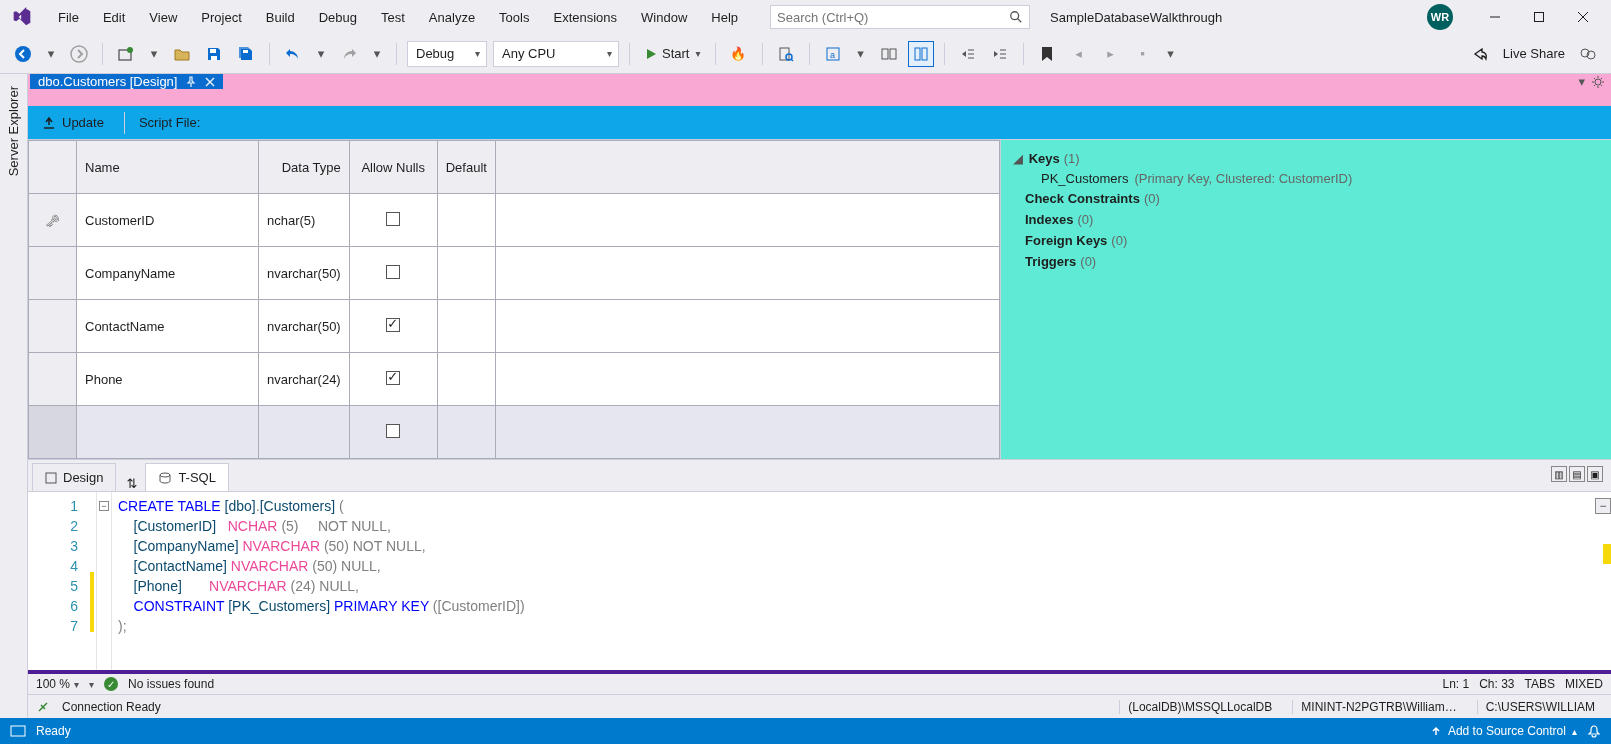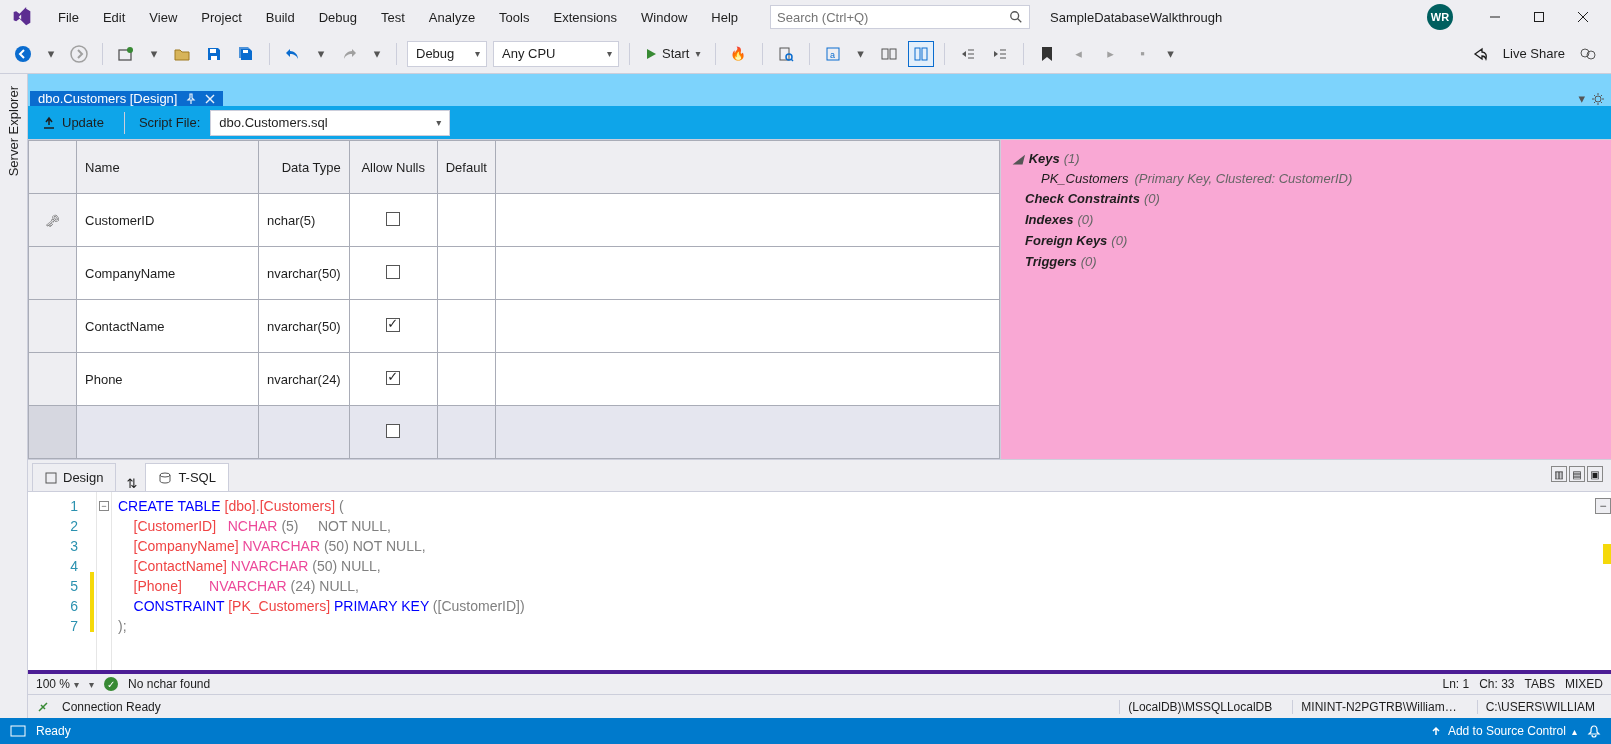--- a/index.html
+++ b/index.html
@@ -35,21 +35,21 @@
 
 
 .mainwrap { flex:1; display:flex; min-height:0; }
 .toolwin-collapsed { width: 28px; background:#eeeef2; border-right:1px solid #cccedb; display:flex; align-items:flex-start; justify-content:center; padding-top:8px; }
 .toolwin-collapsed .rot { writing-mode: vertical-rl; transform: rotate(180deg); color:#1e1e1e; padding:4px 2px; background:#eeeef2; }
 
 
 .doc-host { flex:1; display:flex; flex-direction:column; min-width:0; }
 
 
-.doc-tabs { height:32px; display:flex; align-items:flex-end; background:#7dd3fc; padding-left:2px; }
+.doc-tabs { height:32px; display:flex; align-items:flex-start; background:#f9a8d4; padding-left:2px; }
 .doc-tab { background:#0a6ccf; color:#fff; display:flex; align-items:center; padding:0 8px; gap:8px; }
 .doc-tab .doc-close, .doc-tab .pin { color:#fff; opacity:.9; display:flex; align-items:center; }
 .doc-tabs-right { margin-left:auto; display:flex; align-items:center; gap:6px; padding-right:6px; color:#555; }
 
 
 .designer-tb { height:34px; display:flex; align-items:center; gap:10px; background:#0ea5e9; border-bottom:1px solid #cccedb; padding:0 8px; }
 .upbtn { display:flex; align-items:center; gap:6px; padding:2px 6px; }
 .scriptfile-label { color:#1e1e1e; }
 .scriptfile-select { height:26px; border:1px solid #cccedb; background:#fff; padding:0 28px 0 8px; position:relative; min-width:240px; display:flex; align-items:center; }
 .scriptfile-select::after { content:"▾"; position:absolute; right:8px; color:#555; font-size:10px; }
@@ -63,21 +63,21 @@
 .grid-table { flex:1; border-collapse:collapse; table-layout:fixed; }
 .grid-table th, .grid-table td { border:1px solid #a9acb7; padding:4px 8px; text-align:left; font-weight:normal; height:28px; }
 .grid-table th { background:#eeeef2; }
 .grid-table .rowhead { width:48px; background:#eeeef2; text-align:center; padding:0; }
 .grid-table .rowhead.sel { background:#d6d7e0; }
 .chk { display:inline-block; width:14px; height:14px; border:1px solid #555; background:#fff; position:relative; }
 .chk.checked::after { content:"✓"; position:absolute; top:-3px; left:0; font-size:13px; color:#1e1e1e; }
 .pk-icon { color:#555; font-size:12px; }
 
 
-.props-pane { width: 610px; background:#f9a8d4; padding:8px 12px; overflow:auto;font-style:italic; }
+.props-pane { width: 610px; background:#5eead4; padding:8px 12px; overflow:auto; }
 .pp-row { padding:3px 0; }
 .pp-row .toggle { display:inline-block; width:12px; color:#555; }
 .pp-row .lbl { font-weight:700; }
 .pp-row .cnt { color:#666; font-weight:400; margin-left:4px; }
 .pp-sub { padding:2px 0 2px 28px; color:#1e1e1e; }
 .pp-sub .sub-desc { color:#666; margin-left:6px; }
 
 
 .bottom-tabs { height:32px; background:#eeeef2; border-bottom:1px solid #cccedb; display:flex; align-items:flex-end; padding-left:4px; position:relative; }
 .btab { padding:6px 12px; border:1px solid #cccedb; border-bottom:none; background:#eeeef2; display:flex; align-items:center; gap:6px; margin-right:2px; }
@@ -92,21 +92,21 @@
 .ln-gutter div { height:20px; line-height:20px; }
 .outline-g { width:16px; background:#fff; border-left:1px solid #e6e6e6; border-right:1px solid #e6e6e6; padding-top:4px; }
 .outline-g .box { width:10px; height:10px; border:1px solid #888; margin:5px auto 0; font-size:9px; line-height:8px; text-align:center; color:#555; }
 .change-g { width:8px; background:#fff; }
 .change-g .mark { width:4px; height:20px; background:#f5d90a; margin-left:2px; }
 .change-g .blank { width:4px; height:20px; margin-left:2px; }
 .code { padding:4px 6px; }
 .code .line { height:20px; line-height:20px; white-space:pre; }
 .kw { color:#0000ff; }
 .func { color:#ec4899; }
-.txt { color:#ef4444; }
+.txt { color:#0c4a6e; }
 .gray { color:#808080; }
 .tsql-right-marker { position:absolute; right:0; top:52px; width:8px; height:20px; background:#f5d90a; }
 
 
 .editor-status { height:24px; border-top:4px solid #4c1d95; background:#eeeef2; display:flex; align-items:center; padding:0 8px; gap:10px; font-size:12px; }
 .editor-status .spacer { flex:1; }
 .zoom-dd { display:flex; align-items:center; gap:4px; }
 .ok-dot { width:14px; height:14px; border-radius:50%; background:#388a34; display:inline-flex; align-items:center; justify-content:center; color:#fff; font-size:10px; }
 
 
@@ -357,23 +357,20 @@
         <span>
             <svg width="14" height="14" viewBox="0 0 14 14">
               <path d="M7 2v7M4 6l3-4 3 4" fill="none" stroke="#1e1e1e" stroke-width="1.5"></path>
               <line x1="2" y1="12" x2="12" y2="12" stroke="#1e1e1e" stroke-width="1.5"></line>
             </svg>
           </span>
         <span>Update</span>
       </div>
       <div class="tb-sep"></div>
       <span class="scriptfile-label">Script File:</span>
-      <div class="scriptfile-select">
-        <span>dbo.Customers.sql</span>
-      </div>
     </div>
 
     <div class="designer-body">
       <div class="designer-top">
 
         <div class="grid-pane">
           <table class="grid-table">
             <colgroup>
                 <col style="width:48px">
                 <col style="width:182px">
@@ -510,21 +507,21 @@
         <div style="position:absolute;right:0;top:6px;width:16px;height:16px;border:1px solid #888;display:flex;align-items:center;justify-content:center;font-size:12px;color:#555;background:#eeeef2;">−</div>
       </div>
 
       <div class="editor-status">
         <div class="zoom-dd">
             <span>100 %</span>
             <span style="font-size:10px;color:#555">▾</span>
           </div>
         <span style="font-size:10px;color:#555">▾</span>
         <span class="ok-dot">✓</span>
-        <span>No nchar found</span>
+        <span>No issues found</span>
         <div class="spacer"></div>
         <span>Ln: 1</span>
         <span>Ch: 33</span>
         <span>TABS</span>
         <span>MIXED</span>
       </div>
 
       <div class="conn-strip">
         <span>
             <svg width="14" height="14">

